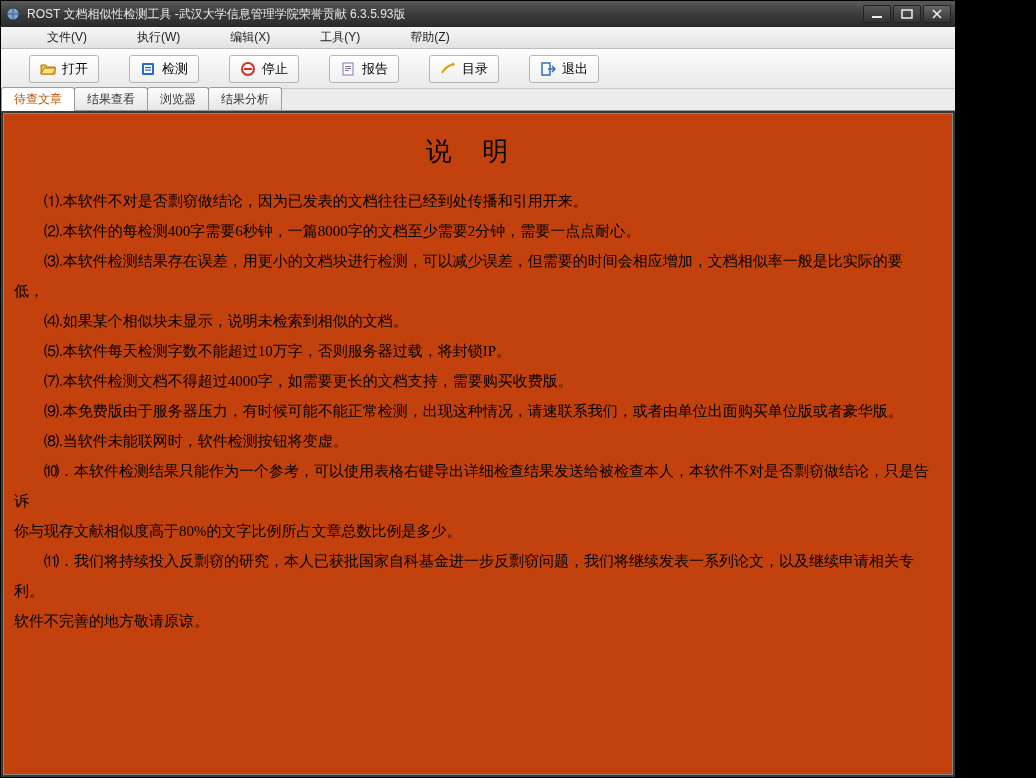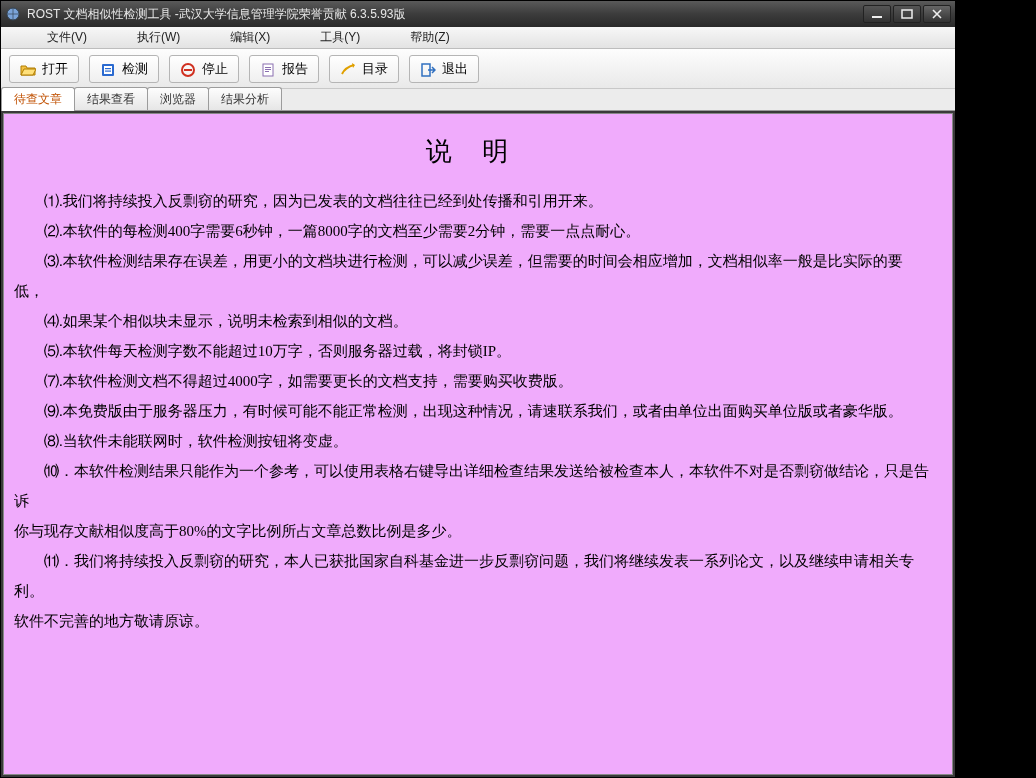--- a/index.html
+++ b/index.html
@@ -65,30 +65,31 @@
   height: 40px;
   background: linear-gradient(to bottom, #fdfdfd, #e9e9e9);
   border-bottom: 1px solid #c8c8c8;
   display: flex;
   align-items: center;
   padding: 0 8px;
   gap: 10px;
 }
 .tool-btn {
   display: flex;
-  align-items: flex-end;
+  align-items: center;
   gap: 6px;
   padding: 4px 10px;
   border: 1px solid #b5b5b5;
   border-radius: 3px;
   background: linear-gradient(to bottom, #ffffff, #efefef);
   font-size: 13px;
   cursor: pointer;
   min-width: 60px;
   height: 28px;
+  margin-left: 20px;
 }
 .tool-btn .icon { width: 16px; height: 16px; display:inline-flex; align-items:center; justify-content:center; }
 .tabs {
   height: 22px;
   background: #ececec;
   border-bottom: 1px solid #9c9c9c;
   display: flex;
   align-items: flex-end;
   font-size: 12px;
 }
@@ -112,21 +113,21 @@
   padding-bottom: 3px;
 }
 .content-outer {
   flex: 1;
   background: #3a3a3a;
   padding: 2px;
   display: flex;
 }
 .content {
   flex: 1;
-  background: #f0abfc;
+  background: #c2410c;
   border: 1px solid #888;
   overflow-y: auto;
   padding: 8px 20px 8px 10px;
   font-family: "SimSun", serif;
   font-size: 15px;
   line-height: 2.0;
   color: #000;
 }
 .content h2 {
   text-align: center;
@@ -246,21 +247,21 @@
   <div class="tabs">
     <div class="tab active">待查文章</div>
     <div class="tab">结果查看</div>
     <div class="tab">浏览器</div>
     <div class="tab">结果分析</div>
   </div>
 
   <div class="content-outer">
     <div class="content">
       <h2>说 明</h2>
-      <p>⑴.我们将持续投入反剽窃的研究，因为已发表的文档往往已经到处传播和引用开来。</p>
+      <p>⑴.本软件不对是否剽窃做结论，因为已发表的文档往往已经到处传播和引用开来。</p>
       <p>⑵.本软件的每检测400字需要6秒钟，一篇8000字的文档至少需要2分钟，需要一点点耐心。</p>
       <p>⑶.本软件检测结果存在误差，用更小的文档块进行检测，可以减少误差，但需要的时间会相应增加，文档相似率一般是比实际的要低，</p>
       <p>⑷.如果某个相似块未显示，说明未检索到相似的文档。</p>
       <p>⑸.本软件每天检测字数不能超过10万字，否则服务器过载，将封锁IP。</p>
       <p>⑺.本软件检测文档不得超过4000字，如需要更长的文档支持，需要购买收费版。</p>
       <p>⑼.本免费版由于服务器压力，有时候可能不能正常检测，出现这种情况，请速联系我们，或者由单位出面购买单位版或者豪华版。</p>
       <p>⑻.当软件未能联网时，软件检测按钮将变虚。</p>
       <p>⑽．本软件检测结果只能作为一个参考，可以使用表格右键导出详细检查结果发送给被检查本人，本软件不对是否剽窃做结论，只是告诉</p>
       <p class="noindent">你与现存文献相似度高于80%的文字比例所占文章总数比例是多少。</p>
       <p>⑾．我们将持续投入反剽窃的研究，本人已获批国家自科基金进一步反剽窃问题，我们将继续发表一系列论文，以及继续申请相关专利。</p>

